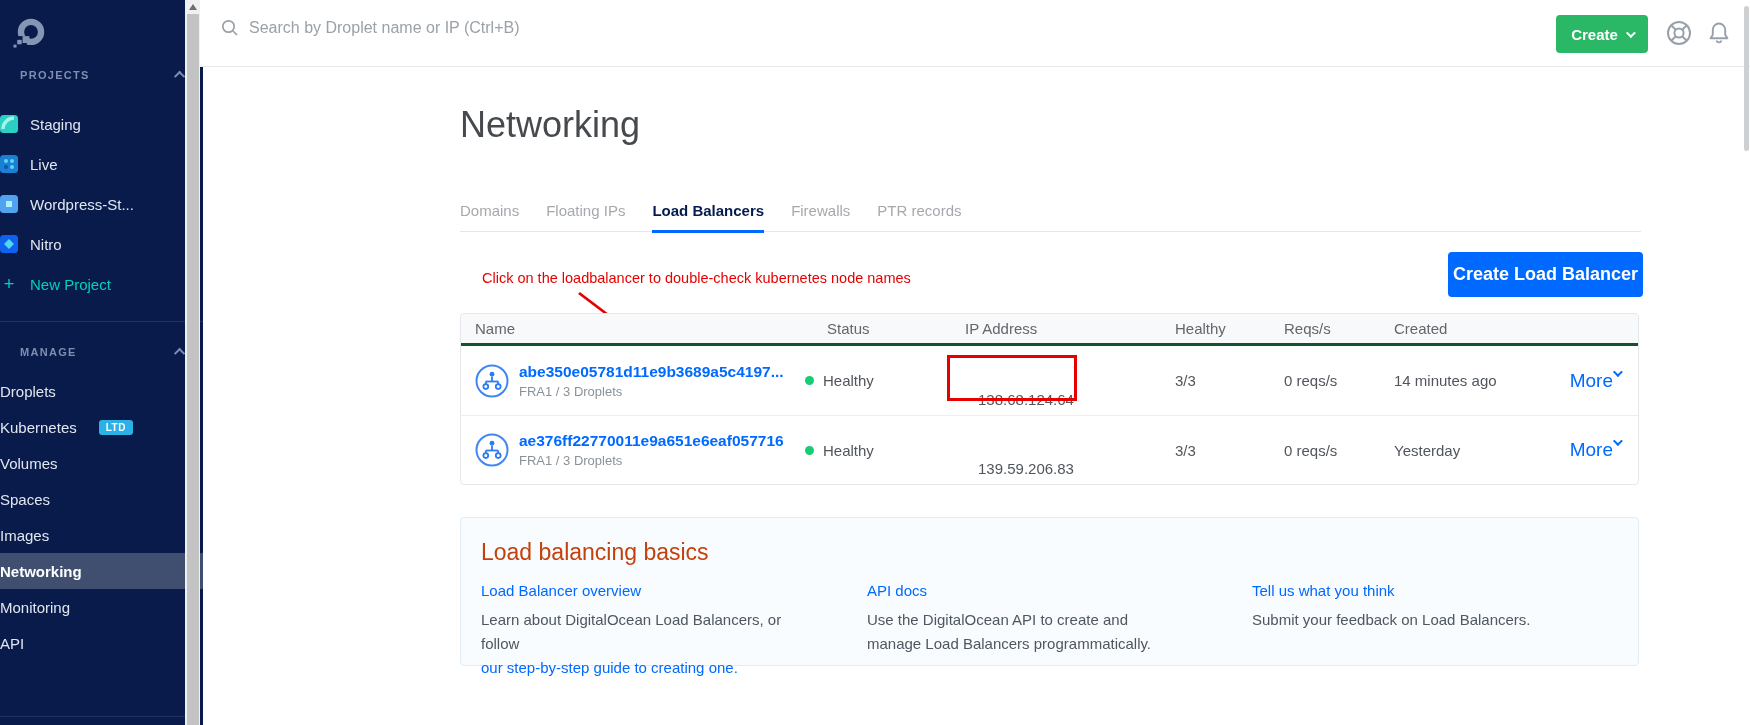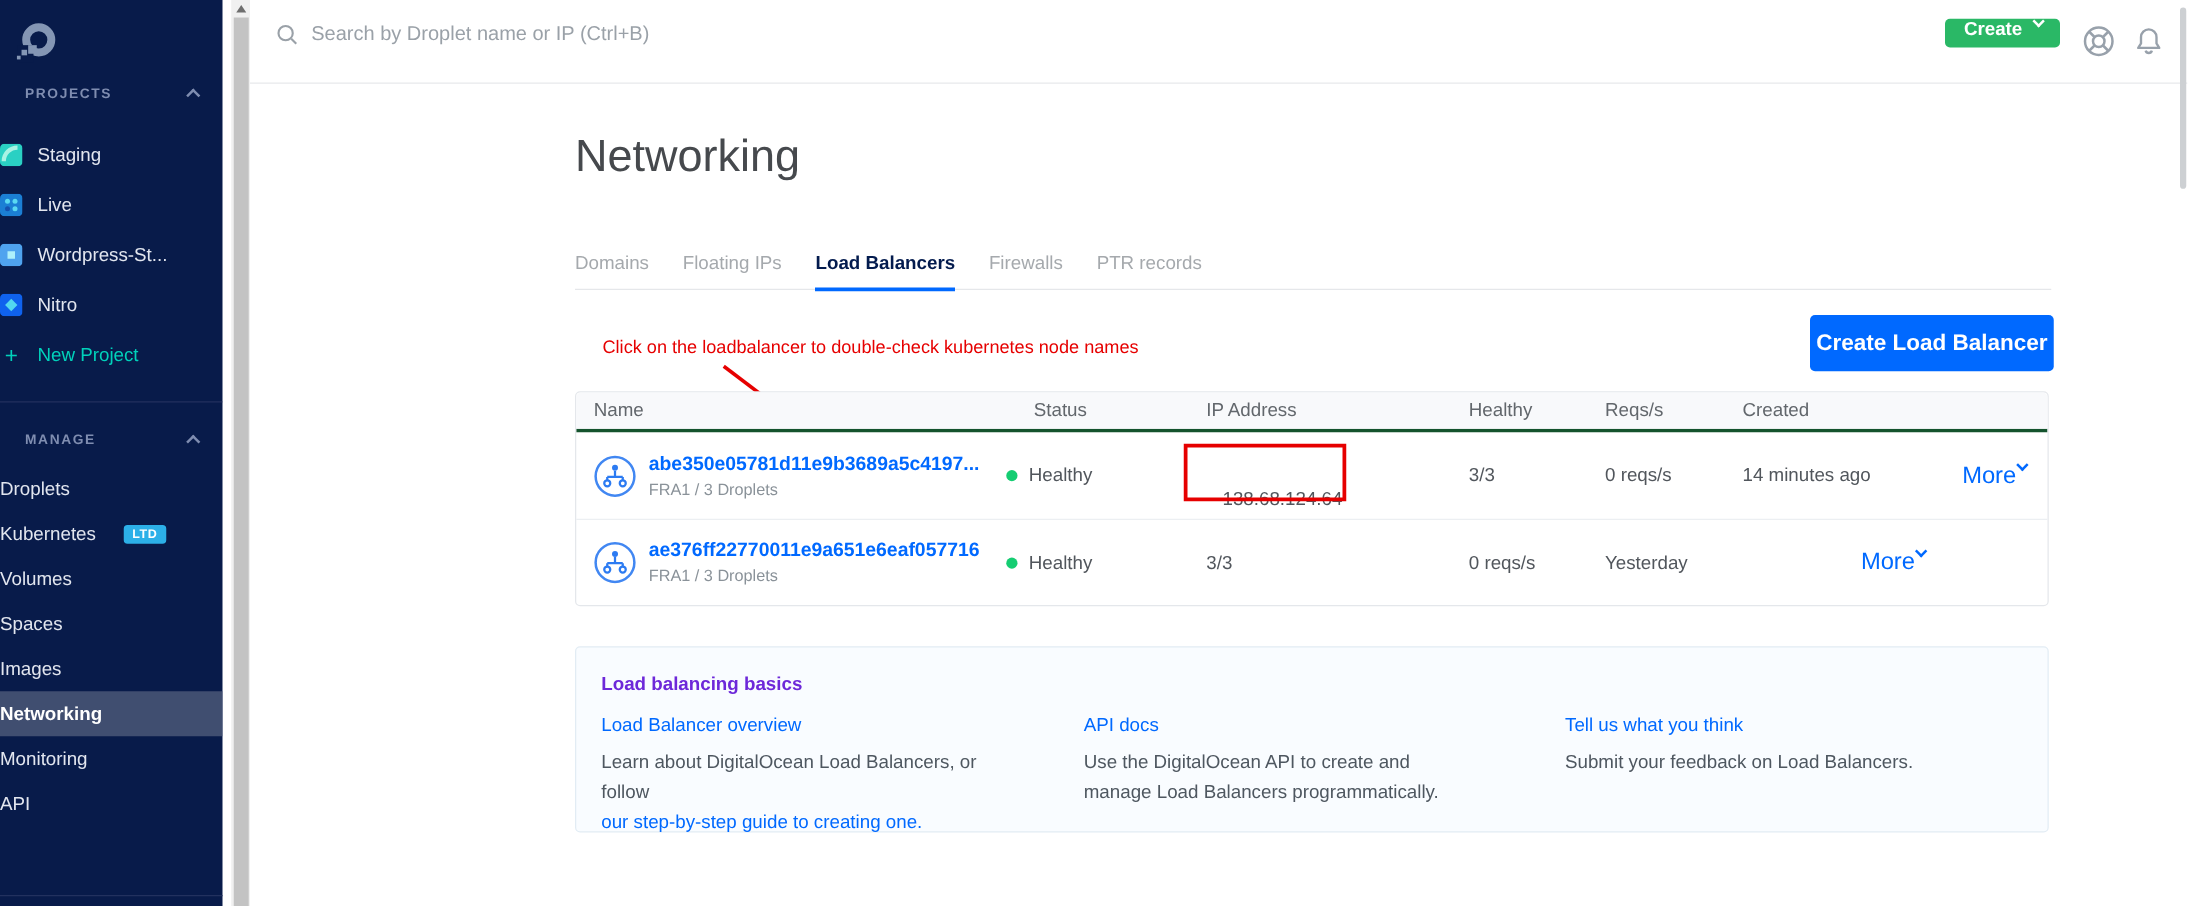--- a/index.html
+++ b/index.html
@@ -1,21 +1,21 @@
 <!DOCTYPE html>
 <html><head>
 <meta charset="utf-8">
 <style>
   * { box-sizing: border-box; margin: 0; padding: 0; }
   html,body { width:1750px; height:725px; overflow:hidden; background:#fff;
     font-family:"Liberation Sans","DejaVu Sans",sans-serif; }
   #app { position:relative; width:1750px; height:725px; }
 
   
-  .sidebar { position:absolute; left:0; top:0; width:178px; height:725px;
+  .sidebar { position:absolute; left:0; top:0; width:203px; height:725px;
     background:#081b4a; color:#dfe4ef; overflow:hidden; }
   .logo-wrap { margin:16px 0 0 13px; width:36px; height:36px; }
   .section-row { margin:17px 18px 0 20px; display:flex; align-items:center;
     justify-content:space-between; font-size:11px; letter-spacing:1.3px;
     color:#7f8db0; font-weight:bold; }
   .chev-up { width:8px; height:8px; border-left:2px solid #7f8db0;
     border-top:2px solid #7f8db0; transform:rotate(45deg) translateY(2px); }
   .nav { margin-top:23px; }
   .nav.manage { margin-top:15px; }
   .nav-item { height:40px; display:flex; align-items:center; gap:12px;
@@ -42,23 +42,23 @@
 
   
   .topbar { position:absolute; left:200px; top:0; width:1550px; height:67px;
     background:#fff; border-bottom:1px solid #e7e9ec; }
   .search-wrap { position:absolute; left:20px; top:18px; display:flex;
     align-items:center; gap:9px; }
   .search-input { border:none; outline:none; font-size:16px; width:420px;
     color:#52575c; background:transparent;
     font-family:"Liberation Sans","DejaVu Sans",sans-serif; }
   .search-input::placeholder { color:#9aa1a8; }
-  .create-btn { position:absolute; left:1356px; top:15px; width:92px; height:23px;
+  .create-btn { position:absolute; left:1356px; top:15px; width:92px; height:38px;
     background:#2ab866; color:#fff; border:none; border-radius:4px; font-size:15px;
-    font-weight:600; display:flex; justify-content:center;
+    font-weight:600; display:flex; align-items:center; justify-content:center;
     gap:8px; cursor:pointer; font-family:"Liberation Sans","DejaVu Sans",sans-serif; }
   .chev-dn-w { width:7px; height:7px; border-right:2px solid #fff;
     border-bottom:2px solid #fff; transform:rotate(45deg) translateY(-2px); }
   .icon-btn { position:absolute; top:20px; width:26px; height:26px; cursor:pointer; }
   .help-btn { left:1466px; }
   .bell-btn { left:1506px; }
   .page-scrollthumb { position:absolute; left:1744px; top:6px; width:5px;
     height:145px; background:#cdd0d3; border-radius:3px; }
 
   
@@ -99,21 +99,21 @@
     border:3px solid #e60000; }
   .cell-more { justify-self:end; display:flex; align-items:flex-start; gap:0;
     color:#0069ff; font-size:19px; cursor:pointer; }
   .chev-dn-b { width:7px; height:7px; border-right:2px solid #0069ff;
     border-bottom:2px solid #0069ff; transform:rotate(45deg) translateY(-2px); }
 
   
   .basics { position:absolute; left:0; top:450px; width:1179px; height:149px;
     background:#f9fcff; border:1px solid #e2ecf4; border-radius:4px;
     padding:21px 24px 0 20px; }
-  .basics-title { font-size:15px; font-weight:bold; color:#6d28d9; }
+  .basics-title { font-size:23px; font-weight:normal; color:#c2410c; }
   .basics-grid { margin-top:16px; display:grid; grid-template-columns:386px 385px 1fr; }
   .b-link { color:#0069ff; font-size:15px; cursor:pointer; }
   .b-text { margin-top:8px; font-size:15px; line-height:24px; color:#4e5760;
     max-width:330px; }
   .b-text .b-link { display:block; }
 </style>
 </head>
 <body>
 
 <div id="app">
@@ -327,20 +327,23 @@
           </svg>
           <div>
             <div class="lb-name">ae376ff22770011e9a651e6eaf057716</div>
             <div class="lb-sub">FRA1 / 3 Droplets</div>
           </div>
         </div>
         <div class="cell-status">
           <span class="dot"></span>
           <span>Healthy</span>
         </div>
+        <div class="cell-ip">
+          <span class="ip-text">139.59.206.83</span>
+        </div>
         <span>3/3</span>
         <span>0 reqs/s</span>
         <span>Yesterday</span>
         <div class="cell-more">
           <span>More</span>
           <span class="chev-dn-b"></span>
         </div>
       </div>
     </div>
 

